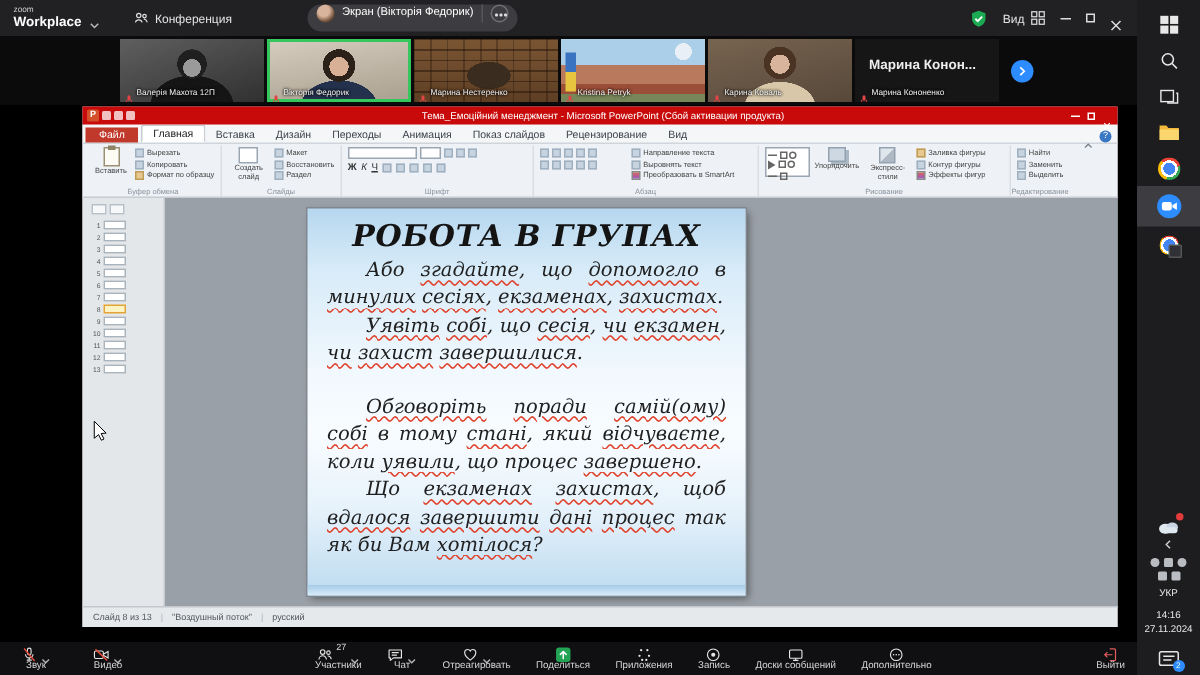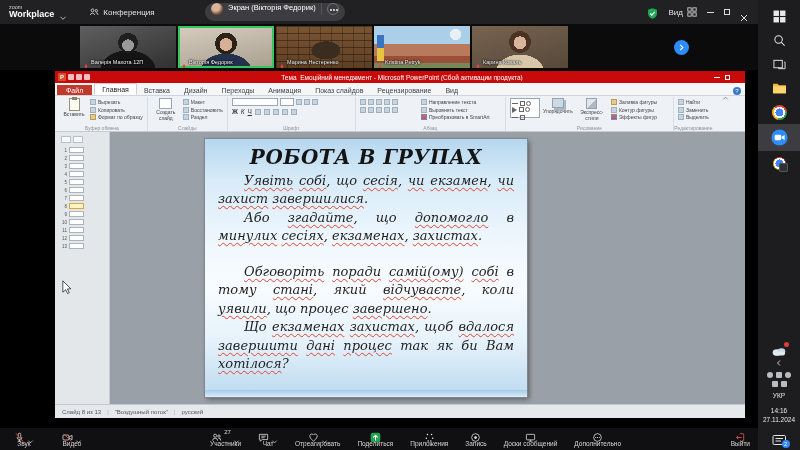--- a/index.html
+++ b/index.html
@@ -120,21 +120,21 @@
 
   .ppt-body{display:flex;height:272px;}
   .slide-panel{width:55px;background:#e3e7ea;border-right:1px solid #c6ccd2;padding-top:4px;position:relative;}
   .panel-tabs{display:flex;gap:2px;margin:0 0 3px 6px;}
   .ptab{width:10px;height:7px;background:#f6f8fa;border:1px solid #b7c0c9;}
   .thumb-row{display:flex;align-items:center;gap:2px;padding-left:5px;height:8px;}
   .thumb-row .num{width:7px;font-size:4.5px;color:#555;text-align:right;}
   .thumb{width:15px;height:6.5px;background:#fff;border:1px solid #aab4bd;}
   .thumb.sel{background:#fdf3c3;border:1px solid #e0a43a;}
   .canvas{position:relative;flex:1;background:#9aa0a7;}
-  .slide{position:absolute;left:95px;top:7px;width:322px;height:258px;
+  .slide{position:absolute;left:95px;top:7px;width:292px;height:258px;
      background:linear-gradient(180deg,#b6d7ef 0%,#d8ebf8 16%,#f1f8fe 42%,#f8fcff 58%,#e6f2fb 78%,#bddaf0 100%);
      box-shadow:0 0 0 1px #81878e,2px 2px 5px rgba(0,0,0,.45);
      padding:4px 13px 0 13px;overflow:hidden;}
   .slide::after{content:"";position:absolute;left:0;right:0;bottom:0;height:7px;
      background:linear-gradient(180deg,#a5cbe8,#d9ecf9);}
   .slide-title{font-family:"DejaVu Serif",serif;font-style:italic;font-weight:bold;font-size:20px;
      color:#141414;text-align:center;letter-spacing:.5px;margin:2px 0 3px 0;}
   .para{font-family:"DejaVu Serif",serif;font-style:italic;font-size:13px;line-height:1.42;color:#1f1f1f;
      text-align:justify;text-indent:26px;}
   .para-spacer{height:17px;}
@@ -281,20 +281,30 @@
         </div>
         <div class="tile v-webcam-warm">
           <div class="tile-namebar">
             <span class="mini-mic"><svg viewBox="0 0 10 13" width="6" height="8">
                 <rect x="3.3" y="0.8" width="3.4" height="6" rx="1.7" fill="#e04545"></rect>
                 <path d="M1.8 5.8a3.2 3.2 0 0 0 6.4 0M5 9.5v2.2M3 11.7h4" stroke="#e04545" stroke-width="1" fill="none"></path>
               </svg></span>
             <span class="nm">Карина Коваль</span>
           </div>
         </div>
+        <div class="tile v-name-card">
+          <div class="tile-big">Марина Конон...</div>
+          <div class="tile-namebar">
+            <span class="mini-mic"><svg viewBox="0 0 10 13" width="6" height="8">
+                <rect x="3.3" y="0.8" width="3.4" height="6" rx="1.7" fill="#e04545"></rect>
+                <path d="M1.8 5.8a3.2 3.2 0 0 0 6.4 0M5 9.5v2.2M3 11.7h4" stroke="#e04545" stroke-width="1" fill="none"></path>
+              </svg></span>
+            <span class="nm">Марина Кононенко</span>
+          </div>
+        </div>
       </div>
     <div class="next-btn">
       <svg viewBox="0 0 8 8" fill="none" stroke="#fff" stroke-width="1.3" width="7" height="7">
           <path d="M2.5 1l3 3-3 3"></path>
         </svg>
     </div>
   </div>
 
   <div class="shared">
     <div class="ppt">
@@ -551,22 +561,22 @@
               <div class="thumb-row">
                 <span class="num">13</span>
                 <div class="thumb"></div>
               </div>
             </div>
         </div>
         <div class="canvas">
           <div class="slide">
             <div class="slide-title">РОБОТА В ГРУПАХ</div>
             <div id="slide-body">
+                <div class="para"><span>Або </span><span class="sp">згадайте</span><span>, що </span><span class="sp">допомогло</span><span> в </span><span class="sp">минулих</span><span> </span><span class="sp">сесіях</span><span>, </span><span class="sp">екзаменах</span><span>, </span><span class="sp">захистах</span><span>.</span></div>
                 <div class="para"><span class="sp">Уявіть</span><span> </span><span class="sp">собі</span><span>, що </span><span class="sp">сесія</span><span>, </span><span class="sp">чи</span><span> </span><span class="sp">екзамен</span><span>, </span><span class="sp">чи</span><span> </span><span class="sp">захист</span><span> </span><span class="sp">завершилися</span><span>.</span></div>
-                <div class="para"><span>Або </span><span class="sp">згадайте</span><span>, що </span><span class="sp">допомогло</span><span> в </span><span class="sp">минулих</span><span> </span><span class="sp">сесіях</span><span>, </span><span class="sp">екзаменах</span><span>, </span><span class="sp">захистах</span><span>.</span></div>
                 <div class="para-spacer"></div>
                 <div class="para"><span class="sp">Обговоріть</span><span> </span><span class="sp">поради</span><span> </span><span class="sp">самій(ому)</span><span> </span><span class="sp">собі</span><span> в тому </span><span class="sp">стані</span><span>, який </span><span class="sp">відчуваєте</span><span>, коли </span><span class="sp">уявили</span><span>, що процес </span><span class="sp">завершено</span><span>.</span></div>
                 <div class="para"><span>Що </span><span class="sp">екзаменах</span><span> </span><span class="sp">захистах</span><span>, щоб </span><span class="sp">вдалося</span><span> </span><span class="sp">завершити</span><span> </span><span class="sp">дані</span><span> </span><span class="sp">процес</span><span> так як би Вам </span><span class="sp">хотілося</span><span>?</span></div>
               </div>
           </div>
         </div>
       </div>
 
       <div class="ppt-status">
         <span>Слайд 8 из 13</span>

